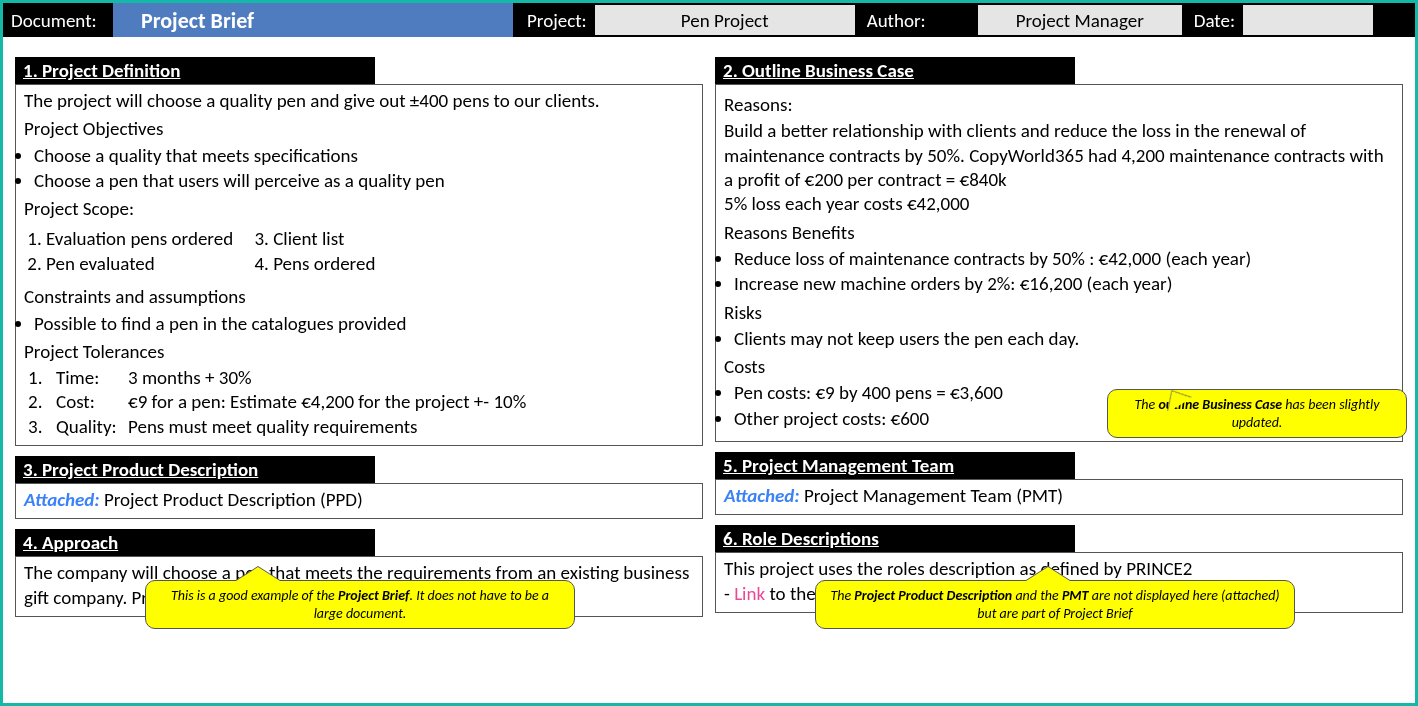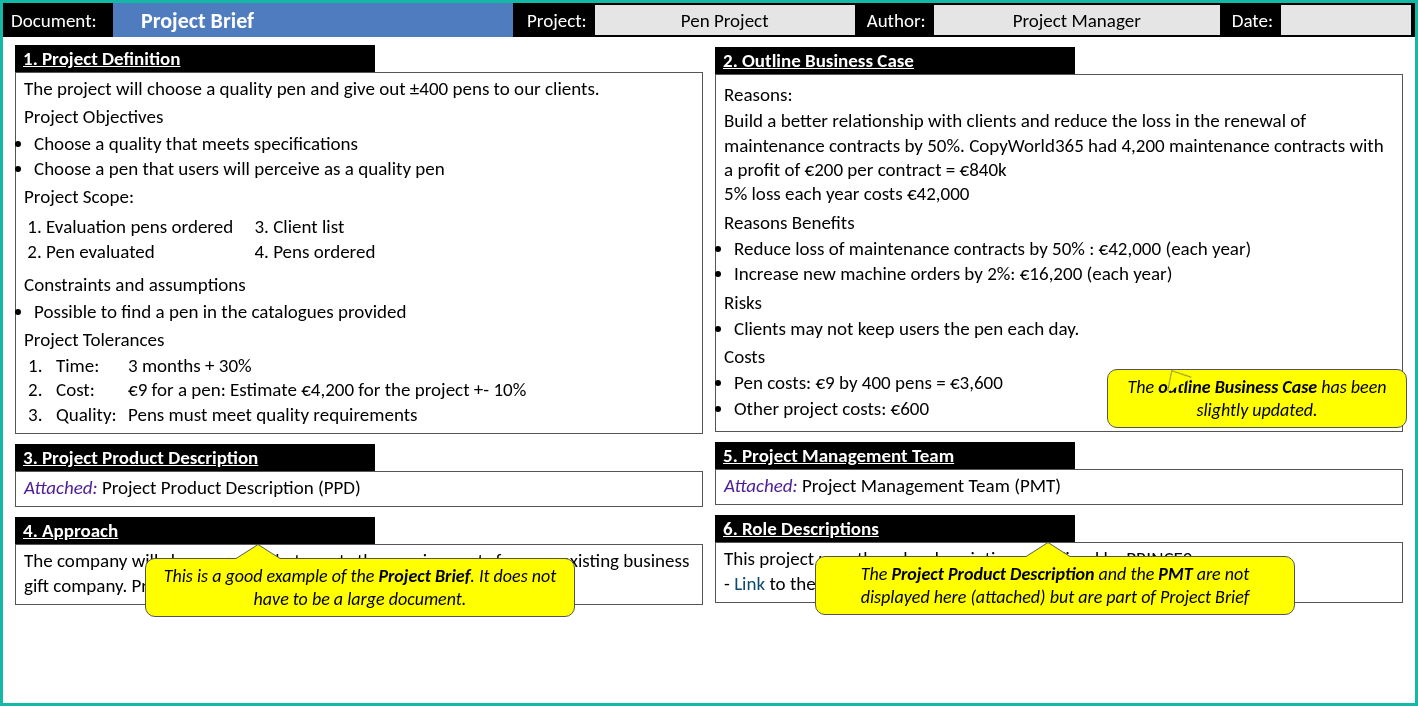--- a/index.html
+++ b/index.html
@@ -48,22 +48,21 @@
     font-size: 22px;
     padding: 0 28px;
     display: flex;
     align-items: center;
     margin: 0 6px 0 0;
   }
   
   .cols {
     display: flex;
     gap: 12px;
-    padding: 8px 12px 10px 12px;
-    align-items: center;
+    padding: 20px 12px 10px 12px;
   }
   .col { flex: 1; min-width: 0; position: relative; }
   .section { margin-bottom: 10px; }
   .sec-head {
     display: inline-block;
     background: #000;
     color: #fff;
     font-weight: 700;
     font-size: 19px;
     padding: 2px 48px 2px 8px;
@@ -74,31 +73,31 @@
     border: 1px solid #555;
     padding: 4px 8px 6px 8px;
     font-size: 19px;
     line-height: 1.28;
   }
   .sec-body ul, .sec-body ol { margin: 2px 0 4px 10px; padding: 0; }
   .sec-body ul li { list-style: disc; margin: 1px 0; }
   .sec-body ol li { margin: 1px 0; }
   .subhead { margin: 4px 0 2px 0; }
   .twocol-list { display: flex; gap: 30px; }
-  .attached-prefix { color: #4c1d95; font-style: italic; font-weight: 400; }
-  .linktext { color: #0c4a6e; }
+  .attached-prefix { color: #3b82f6; font-style: italic; font-weight: 700; }
+  .linktext { color: #ec4899; }
   
   .callout {
     position: absolute;
     background: #ffff00;
     border: 1.5px solid #555;
     border-radius: 10px;
     padding: 6px 14px;
     font-style: italic;
-    font-size: 18px;
+    font-size: 14px;
     text-align: center;
     line-height: 1.25;
     max-width: 480px;
   }
   .callout b { font-weight: 700; }
   .callout .tail {
     position: absolute;
     width: 0; height: 0;
   }
   
@@ -126,21 +125,21 @@
 <body>
 
 <div class="page">
 
   <div class="topbar">
     <div class="lbl" style="width:110px;">Document:</div>
     <div class="doc-name" style="width:400px;">Project Brief</div>
     <div class="lbl">Project:</div>
     <div class="field" style="width:260px;">Pen Project</div>
     <div class="lbl">Author:</div>
-    <div class="field" style="width:286px;">Project Manager</div>
+    <div class="field" style="width:204px;margin-left:44px;">Project Manager</div>
     <div class="lbl">Date:</div>
     <div class="field" style="width:130px;"></div>
   </div>
 
   <div class="cols">
 
     <div class="col">
 
       <div class="section">
         <div class="sec-head">1. Project Definition</div>

